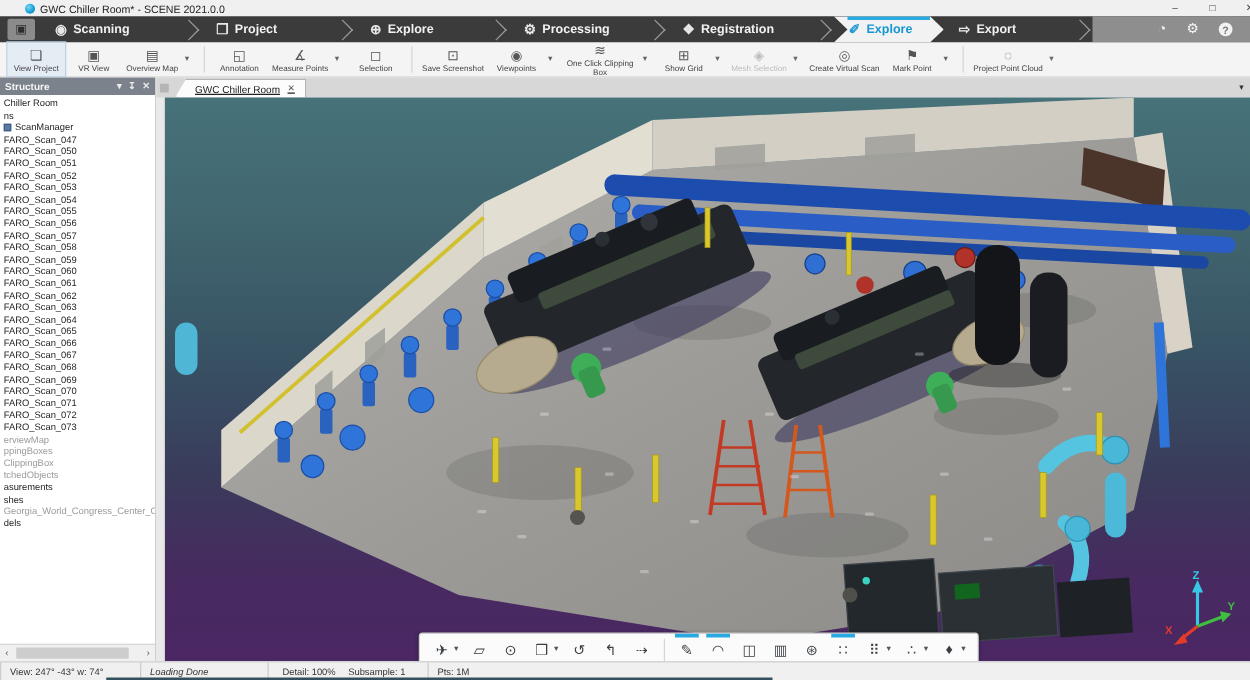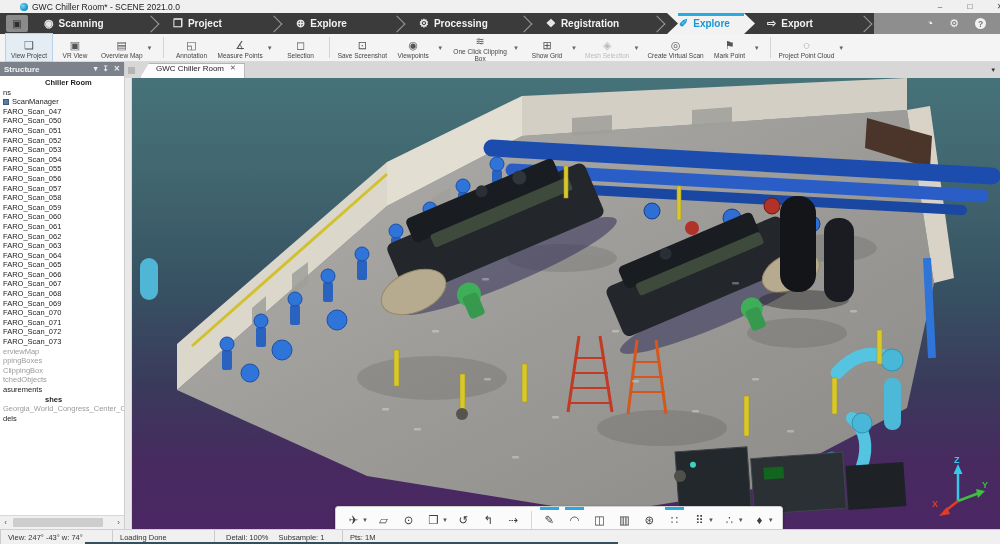--- a/index.html
+++ b/index.html
@@ -52,41 +52,41 @@
   
   .left-panel{position:absolute;left:0;top:62px;width:125px;bottom:15px;background:#fff;
     border-right:1px solid #cfcfcf;box-sizing:border-box;display:flex;flex-direction:column;}
   .panel-header{height:14px;flex:none;background:#7b828c;color:#f4f4f4;font-size:8px;
     display:flex;align-items:center;gap:5px;padding:0 4px;font-weight:bold;}
   .panel-title{flex:1;}
   .ph-ic{color:#ececec;font-size:7.5px;line-height:14px;}
   .tree{flex:1;overflow:hidden;padding-top:2px;}
   .trow{height:9.6px;line-height:9.6px;font-size:7.5px;color:#1c1c1c;white-space:nowrap;
     overflow:hidden;padding-left:3px;}
-  .trow.bold{font-weight:bold;margin-left:42px;}
+  .trow.bold{font-weight:normal;}
   .trow.gray{color:#9b9b9b;}
   .ticon{display:inline-block;width:6px;height:6px;background:#5a7ba6;border:1px solid #3c5b85;
     margin-right:3px;vertical-align:-1px;box-sizing:border-box;}
   .hscroll{height:13px;flex:none;background:#f0f0f0;border-top:1px solid #d8d8d8;
     display:flex;align-items:center;}
   .hs-arrow{width:11px;text-align:center;font-size:8px;color:#555;}
   .hs-track{flex:1;height:9px;position:relative;}
   .hs-thumb{position:absolute;left:2px;right:10px;top:0;height:9px;background:#cdcdcd;border-radius:1px;}
 
   .splitter{position:absolute;left:125px;top:78px;width:7px;bottom:15px;background:#e9e9e9;
     border-right:1px solid #d6d6d6;box-sizing:border-box;}
 
   
   .tabstrip{position:absolute;left:125px;top:62px;right:0;height:16px;background:#d7d7d7;
     display:flex;align-items:flex-end;}
   .collapse-ic{width:7px;height:7px;background:#b5b5b5;margin:0 5px 4px 3px;flex:none;}
-  .vtab{height:15px;display:flex;gap:6px;background:#fcfcfc;
+  .vtab{height:15px;display:flex;align-items:center;gap:6px;background:#fcfcfc;
     border:1px solid #b4b4b4;border-bottom:none;box-sizing:border-box;
     clip-path:polygon(9px 0,100% 0,100% 100%,0 100%);padding:0 8px 0 15px;
-    font-size:8px;color:#222;}
+    font-size:8px;color:#222;text-decoration:underline;}
   .vtab-close{font-size:7px;color:#555;}
   .strip-caret{margin-left:auto;margin-right:5px;font-size:7px;color:#333;align-self:center;}
 
   
   .viewport{position:absolute;left:132px;top:78px;right:0;bottom:15px;overflow:hidden;
     background:linear-gradient(180deg,#467279 0%,#41666f 22%,#375263 46%,#3a3a5b 68%,#472a60 85%,#4b2763 100%);}
   .scene{position:absolute;left:0;top:0;width:100%;height:100%;}
 
   
   .navbar{position:absolute;left:203px;top:428px;height:25px;background:#fbfbfb;
@@ -545,21 +545,21 @@
     <text x="22" y="8" font-size="9" font-weight="bold" fill="#39c7e8">Z</text>
     <text x="50" y="33" font-size="9" font-weight="bold" fill="#3fbf3f">Y</text>
     <text x="0" y="52" font-size="9" font-weight="bold" fill="#e23b28">X</text>
   </svg>
 </div>
 
 <div class="statusbar">
   <div class="ss" style="width:112px;">
       <span>View: 247° -43° w: 74°</span>
     </div>
-  <div class="ss" style="width:102px;">
+  <div class="ss" style="width:102px;font-style:italic;">
       <span>Loading Done</span>
     </div>
   <div class="ss" style="width:128px;padding-left:11px;">
     <span>Detail: 100%</span>
       <span class="gap"></span>
     <span>Subsample: 1</span>
   </div>
   <div class="ss" style="width:60px;">
       <span>Pts: 1M</span>
     </div>

